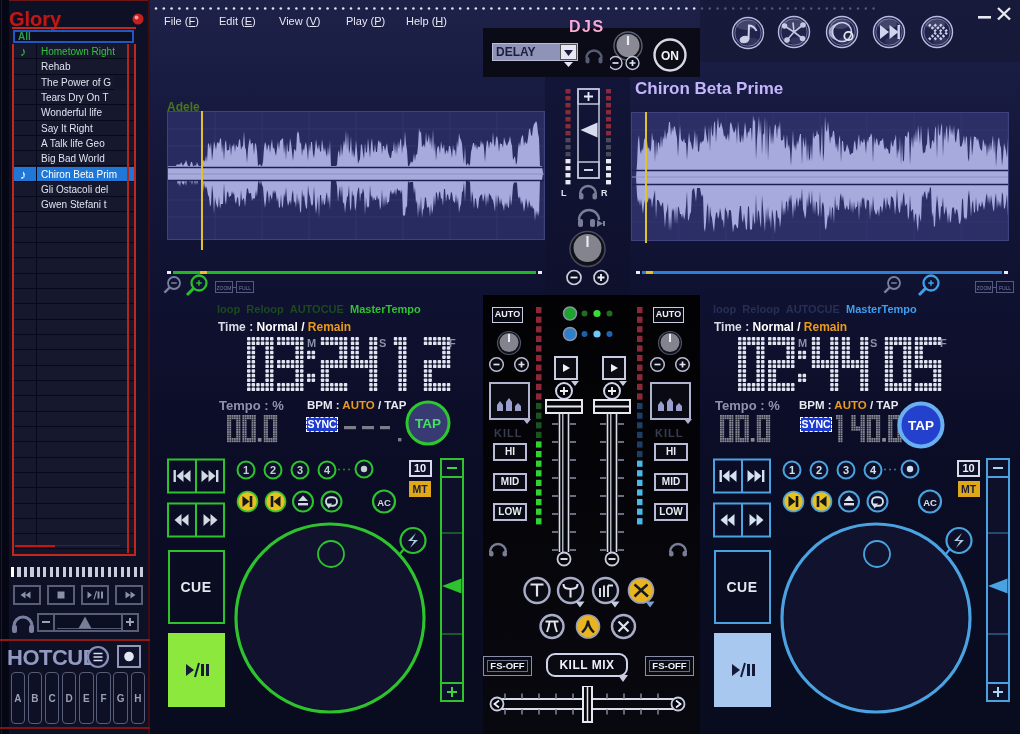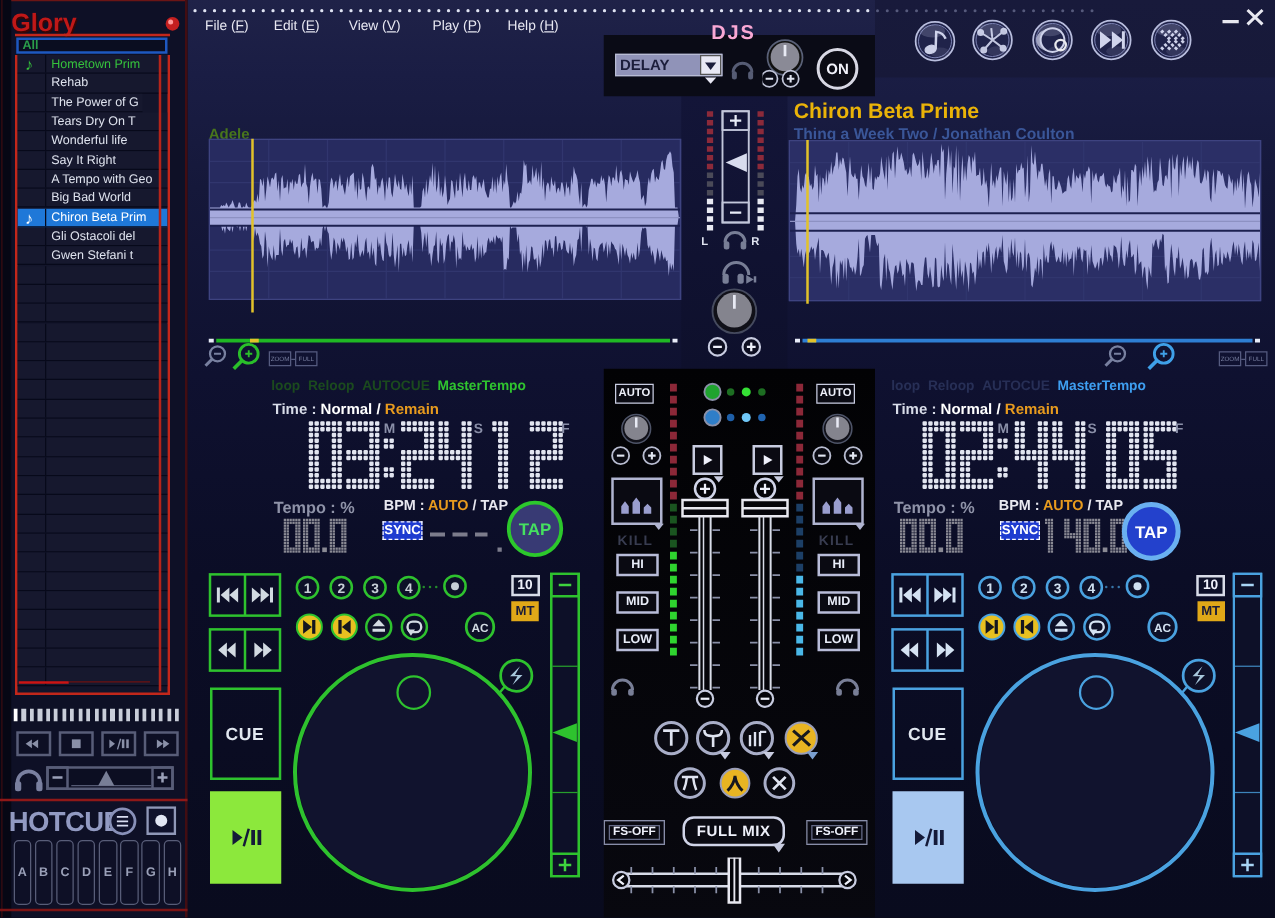--- a/index.html
+++ b/index.html
@@ -20,21 +20,21 @@
     <svg class="b" style="left:131px;top:12px" width="14" height="14">
       <circle cx="7" cy="7" r="5.5" fill="#c42020"></circle>
       <circle cx="5.5" cy="5.5" r="2" fill="#ff9a9a"></circle>
     </svg>
     <div style="position:absolute;left:12px;top:27px;width:124px;height:2px;background:#c2271b;"></div>
     <div style="position:absolute;left:13px;top:30px;width:121px;height:13px;background:#0a0d20;border:2px solid #1e58c0;color:#2a9e4a;font-size:10px;font-weight:bold;line-height:9px;padding-left:3px;">All</div>
     <div style="position:absolute;left:12px;top:44px;width:124px;height:512px;border:2px solid #c2271b;border-top:none;background:#13152b;overflow:hidden;">
       <div style="position:absolute;left:0;top:0.0px;width:120px;height:15.3px;background:#16182e;border-bottom:1px solid #07091a;">
         <div style="position:absolute;left:0;top:0;width:23px;height:100%;border-right:1px solid #07091a;"></div>
         <div style="position:absolute;left:6px;top:0px;color:#35c23c;font-size:13px;font-weight:bold;">♪</div>
-        <div style="position:absolute;left:27px;top:2px;color:#35c23c;font-size:10px;white-space:nowrap;overflow:hidden;width:86px;">Hometown Prim</div>
+        <div style="position:absolute;left:27px;top:2px;color:#35c23c;font-size:10px;white-space:nowrap;overflow:hidden;width:86px;">Hometown Right</div>
       </div>
       <div style="position:absolute;left:0;top:15.3px;width:120px;height:15.3px;background:#16182e;border-bottom:1px solid #07091a;">
         <div style="position:absolute;left:0;top:0;width:23px;height:100%;border-right:1px solid #07091a;"></div>
         <div style="position:absolute;left:27px;top:2px;color:#dfe3ee;font-size:10px;white-space:nowrap;overflow:hidden;width:86px;">Rehab</div>
       </div>
       <div style="position:absolute;left:0;top:30.6px;width:100px;height:15.3px;background:#16182e;border-bottom:1px solid #07091a;">
         <div style="position:absolute;left:0;top:0;width:23px;height:100%;border-right:1px solid #07091a;"></div>
         <div style="position:absolute;left:27px;top:2px;color:#dfe3ee;font-size:10px;white-space:nowrap;overflow:hidden;width:86px;">The Power of G</div>
       </div>
       <div style="position:absolute;left:0;top:46.0px;width:120px;height:15.3px;background:#16182e;border-bottom:1px solid #07091a;">
@@ -44,21 +44,21 @@
       <div style="position:absolute;left:0;top:61.3px;width:120px;height:15.3px;background:#16182e;border-bottom:1px solid #07091a;">
         <div style="position:absolute;left:0;top:0;width:23px;height:100%;border-right:1px solid #07091a;"></div>
         <div style="position:absolute;left:27px;top:2px;color:#dfe3ee;font-size:10px;white-space:nowrap;overflow:hidden;width:86px;">Wonderful life</div>
       </div>
       <div style="position:absolute;left:0;top:76.6px;width:120px;height:15.3px;background:#16182e;border-bottom:1px solid #07091a;">
         <div style="position:absolute;left:0;top:0;width:23px;height:100%;border-right:1px solid #07091a;"></div>
         <div style="position:absolute;left:27px;top:2px;color:#dfe3ee;font-size:10px;white-space:nowrap;overflow:hidden;width:86px;">Say It Right</div>
       </div>
       <div style="position:absolute;left:0;top:91.9px;width:120px;height:15.3px;background:#16182e;border-bottom:1px solid #07091a;">
         <div style="position:absolute;left:0;top:0;width:23px;height:100%;border-right:1px solid #07091a;"></div>
-        <div style="position:absolute;left:27px;top:2px;color:#dfe3ee;font-size:10px;white-space:nowrap;overflow:hidden;width:86px;">A Tempo with Geo</div>
+        <div style="position:absolute;left:27px;top:2px;color:#dfe3ee;font-size:10px;white-space:nowrap;overflow:hidden;width:86px;">A Talk life Geo</div>
       </div>
       <div style="position:absolute;left:0;top:107.2px;width:120px;height:15.3px;background:#16182e;border-bottom:1px solid #07091a;">
         <div style="position:absolute;left:0;top:0;width:23px;height:100%;border-right:1px solid #07091a;"></div>
         <div style="position:absolute;left:27px;top:2px;color:#dfe3ee;font-size:10px;white-space:nowrap;overflow:hidden;width:86px;">Big Bad World</div>
       </div>
       <div style="position:absolute;left:0;top:122.6px;width:120px;height:15.3px;background:#1f78d8;border-bottom:1px solid #07091a;">
         <div style="position:absolute;left:0;top:0;width:23px;height:100%;border-right:1px solid #07091a;"></div>
         <div style="position:absolute;left:6px;top:0px;color:#ffffff;font-size:13px;font-weight:bold;">♪</div>
         <div style="position:absolute;left:27px;top:2px;color:#ffffff;font-size:10px;white-space:nowrap;overflow:hidden;width:86px;">Chiron Beta Prim</div>
       </div>
@@ -399,22 +399,21 @@
 <circle cx="18" cy="17.5" r="11.5" fill="#8a8a96"></circle>
 <path d="M18,8 L18,17" stroke="#e8eaf4" stroke-width="2.2"></path>
 <circle cx="5.5" cy="35" r="6.5" fill="#0a0b16" stroke="#c0c4d8" stroke-width="1.4"></circle>
 <path d="M2.5,35 L8.5,35" stroke="#dfe3f0" stroke-width="1.7"></path>
 <circle cx="22.5" cy="35" r="6.5" fill="#0a0b16" stroke="#c0c4d8" stroke-width="1.4"></circle>
 <path d="M19.5,35 L25.5,35 M22.5,32 L22.5,38" stroke="#dfe3f0" stroke-width="1.7"></path>
 <circle cx="60" cy="27" r="15.5" fill="#0c0c14" stroke="#d8d8e4" stroke-width="2.4"></circle>
 <text x="60" y="31.5" font-size="12" font-weight="bold" fill="#f2f2fa" text-anchor="middle" font-family="Liberation Sans">ON</text>
 </svg>
     <div style="position:absolute;left:167px;top:100px;width:100px;height:14px;color:#48761c;font-size:12px;font-weight:bold;">Adele</div>
-    <div style="position:absolute;left:635px;top:79px;width:330px;height:20px;color:#eab308;font-size:17px;font-weight:bold;">Chiron Beta Prime</div>
-    <div style="position:absolute;left:635px;top:100px;width:330px;height:14px;color:#3a5698;font-size:12.5px;font-weight:bold;">Thing a Week Two / Jonathan Coulton</div>
+    <div style="position:absolute;left:635px;top:79px;width:330px;height:20px;color:#c4b5fd;font-size:17px;font-weight:bold;">Chiron Beta Prime</div>
     <svg class="b" style="left:167px;top:111px;background:#272b60;border:1px solid #3e4380" width="378" height="129">
       <g stroke="#31366e" stroke-width="1">
         <line x1="47" y1="0" x2="47" y2="129"></line>
         <line x1="94" y1="0" x2="94" y2="129"></line>
         <line x1="141" y1="0" x2="141" y2="129"></line>
         <line x1="188" y1="0" x2="188" y2="129"></line>
         <line x1="235" y1="0" x2="235" y2="129"></line>
         <line x1="282" y1="0" x2="282" y2="129"></line>
         <line x1="329" y1="0" x2="329" y2="129"></line>
         <line x1="376" y1="0" x2="376" y2="129"></line>
@@ -1827,21 +1826,21 @@
       <path d="M645.5,601.5 l9,0 l-4.5,6 Z" fill="#7a9fd0"></path>
       <circle cx="552" cy="626.5" r="11.5" fill="#0a0a12" stroke="#a9aec8" stroke-width="2.4"></circle>
       <path d="M547,632 q2,-5 2.5,-10 M557,632 q-2,-5 -2.5,-10 M545.5,621.5 h13" stroke="#dfe3f0" stroke-width="2" fill="none"></path>
       <circle cx="588" cy="626.5" r="11.5" fill="#e8b422" stroke="#9a9eb8" stroke-width="1.6"></circle>
       <path d="M582,632.5 q5,-4.5 6,-11.5 q1,7 6,11.5 M588,620.5 v5" stroke="#16181f" stroke-width="2.3" fill="none"></path>
       <circle cx="623.5" cy="626.5" r="11.5" fill="#0a0a12" stroke="#a9aec8" stroke-width="2.4"></circle>
       <path d="M618.5,621.5 L628.5,631.5 M628.5,621.5 L618.5,631.5" stroke="#dfe3f0" stroke-width="2.2"></path>
     </svg>
     <div style="position:absolute;left:483px;top:656px;width:49px;height:20px;border:1px solid #888da8;background:#0a0a12;color:#eef0fa;font-size:9.5px;font-weight:bold;text-align:center;line-height:17px;box-shadow:inset 0 0 0 3px #0a0a12, inset 0 0 0 4px #666b88;">FS-OFF</div>
     <div style="position:absolute;left:645px;top:656px;width:49px;height:20px;border:1px solid #888da8;background:#0a0a12;color:#eef0fa;font-size:9.5px;font-weight:bold;text-align:center;line-height:17px;box-shadow:inset 0 0 0 3px #0a0a12, inset 0 0 0 4px #666b88;">FS-OFF</div>
-    <div style="position:absolute;left:546px;top:653px;width:82px;height:24px;border:2.5px solid #d0d4e8;border-radius:9px;background:#0a0a12;color:#eef0fa;font-size:12px;font-weight:bold;text-align:center;line-height:20px;letter-spacing:0.5px;">FULL MIX</div>
+    <div style="position:absolute;left:546px;top:653px;width:82px;height:24px;border:2.5px solid #d0d4e8;border-radius:9px;background:#0a0a12;color:#eef0fa;font-size:12px;font-weight:bold;text-align:center;line-height:20px;letter-spacing:0.5px;">KILL MIX</div>
     <svg class="b" style="left:616px;top:674px" width="16" height="10">
       <path d="M2,1 l10,0 l-5,7 Z" fill="#c8cce0"></path>
     </svg>
     <svg class="b" style="left:483px;top:686px" width="212" height="40">
       <rect x="12" y="13" width="187" height="10" rx="5" fill="none" stroke="#d8dce8" stroke-width="2"></rect>
       <path d="M22,7.5 V13 M22,23 V28.5" stroke="#8a90a8" stroke-width="1.4"></path>
       <path d="M39,7.5 V13 M39,23 V28.5" stroke="#8a90a8" stroke-width="1.4"></path>
       <path d="M56,7.5 V13 M56,23 V28.5" stroke="#8a90a8" stroke-width="1.4"></path>
       <path d="M73,7.5 V13 M73,23 V28.5" stroke="#8a90a8" stroke-width="1.4"></path>
       <path d="M90,7.5 V13 M90,23 V28.5" stroke="#8a90a8" stroke-width="1.4"></path>

